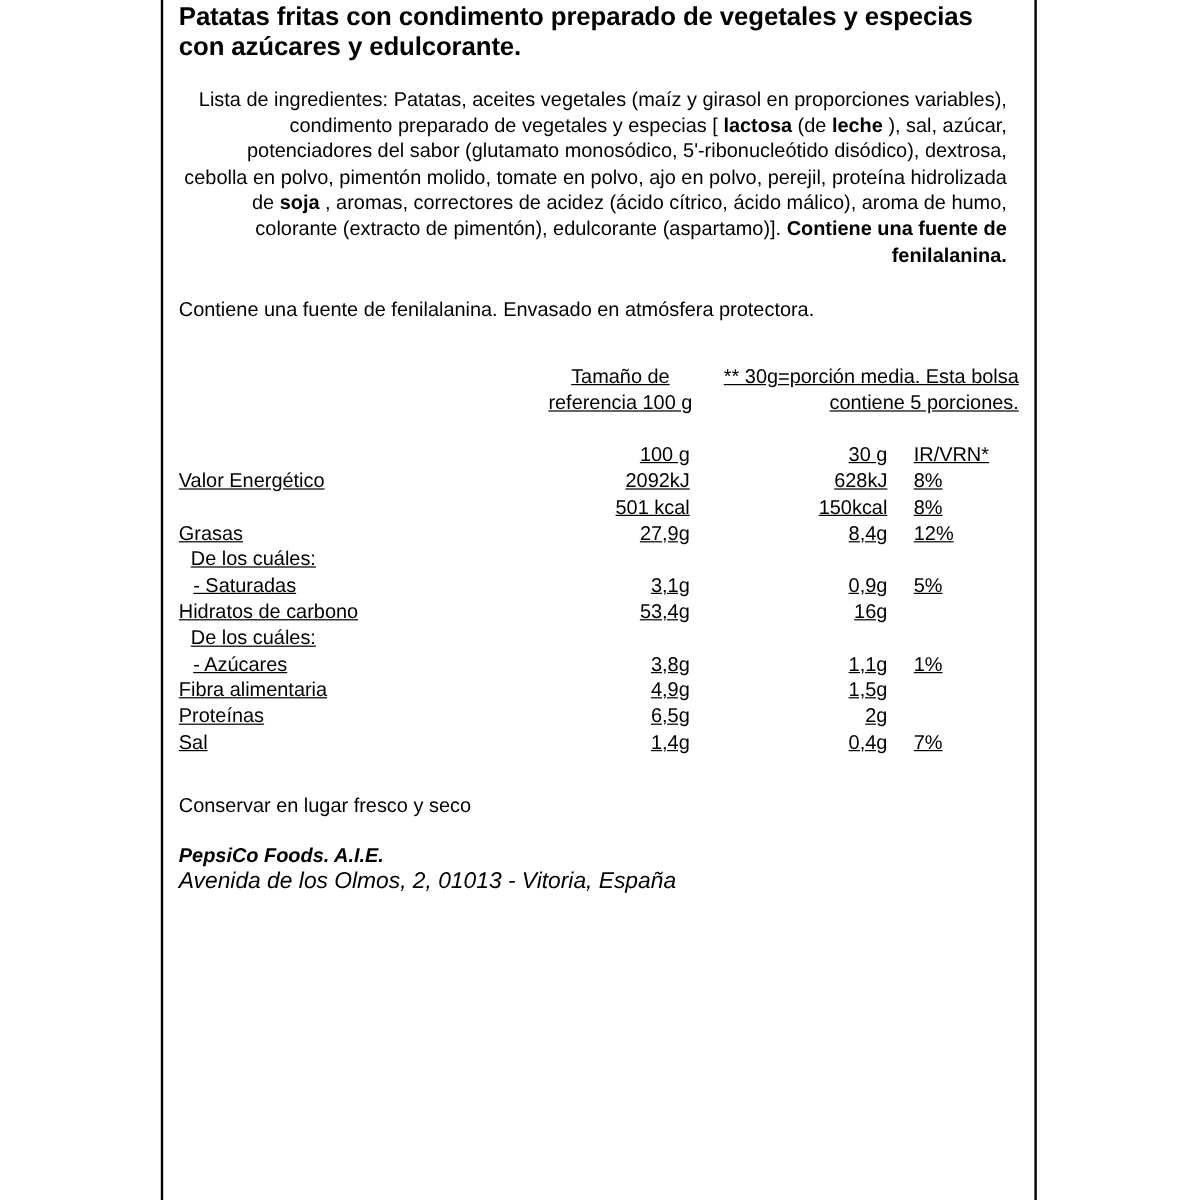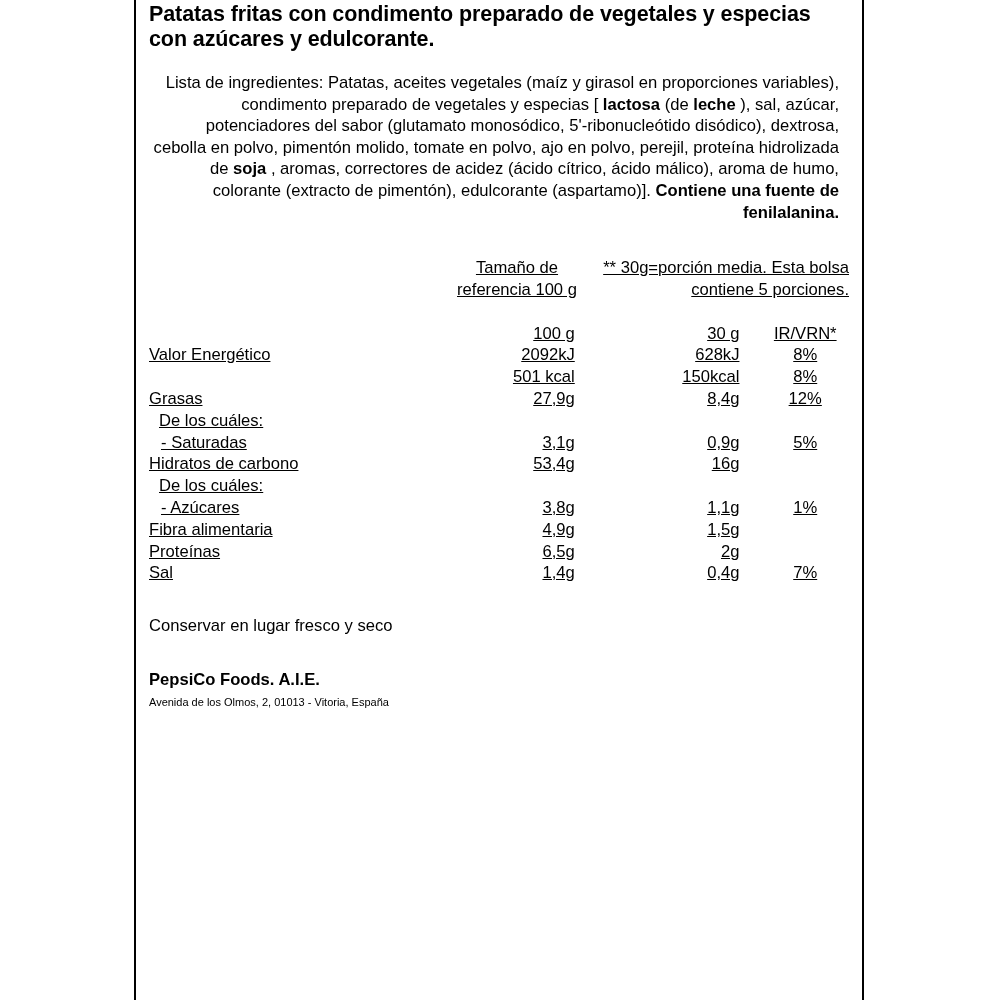--- a/index.html
+++ b/index.html
@@ -68,21 +68,21 @@
   #nutrition-table td, #nutrition-table th {
     padding: 0;
     font-weight: normal;
     vertical-align: top;
     line-height: 21.8px;
     text-decoration: underline;
   }
   .col-label   { width: 280px; text-align: left; }
   .col-100g    { width: 155px; text-align: right; padding-right: 22px !important; margin-top: 44px; }
   .col-30g     { width: 160px; text-align: right; padding-right: 22px !important; }
-  .col-ir      { width: 85px;  text-align: center; }
+  .col-ir      { width: 85px;  text-align: left; }
 
   .serving-head-100 {
     text-align: center;
     line-height: 21.8px;
     padding-right: 0 !important;
   }
   .serving-head-30 {
     text-align: right;
     line-height: 21.8px;
     padding-right: 0 !important;
@@ -104,43 +104,45 @@
     margin-top: 31px;
   }
   #net-weight {
     font-size: 18.5px;
     font-weight: bold;
     line-height: 21.6px;
     margin-top: 31px;
     letter-spacing: 0.2px;
   }
   #company-block {
-    margin-top: 32px;
+    margin-top: 20px;
+    font-style: italic;
   }
   #company-name {
     font-size: 16.6px;
     font-weight: bold;
     line-height: 22px;
   }
   #company-address {
-    font-size: 11px;
+    font-size: 19px;
     line-height: 22px;
   }
 </style>
 </head>
 <body>
 
 <div id="label-frame">
 
   <h1 id="product-title">Patatas fritas con condimento preparado de vegetales y especias con azúcares y edulcorante.</h1>
 
   <p id="ingredients-paragraph">
     <span>Lista de ingredientes: Patatas, aceites vegetales (maíz y girasol en proporciones variables), condimento preparado de vegetales y especias [ </span><b>lactosa</b><span> (de </span><b>leche</b><span> ), sal, azúcar, potenciadores del sabor (glutamato monosódico, 5'-ribonucleótido disódico), dextrosa, cebolla en polvo, pimentón molido, tomate en polvo, ajo en polvo, perejil, proteína hidrolizada de </span><b>soja</b><span> , aromas, correctores de acidez (ácido cítrico, ácido málico), aroma de humo, colorante (extracto de pimentón), edulcorante (aspartamo)]. </span><b>Contiene una fuente de fenilalanina.</b>
   </p>
 
+  <p id="storage-atmosphere-note">Contiene una fuente de fenilalanina. Envasado en atmósfera protectora.</p>
 
   <table id="nutrition-table">
     <colgroup>
       <col class="col-label">
         <col class="col-100g">
         <col class="col-30g">
         <col class="col-ir">
     </colgroup>
     <tbody id="nutrition-body">
       <tr>

